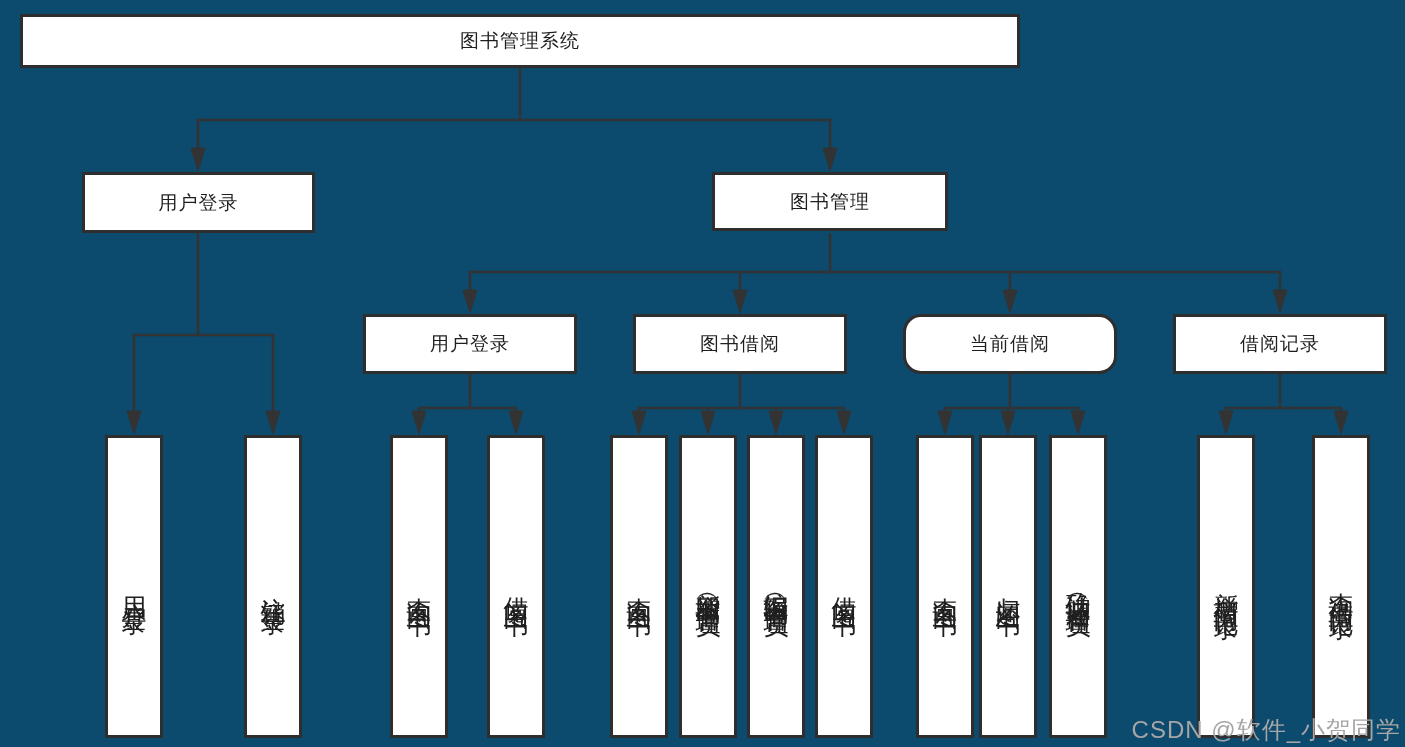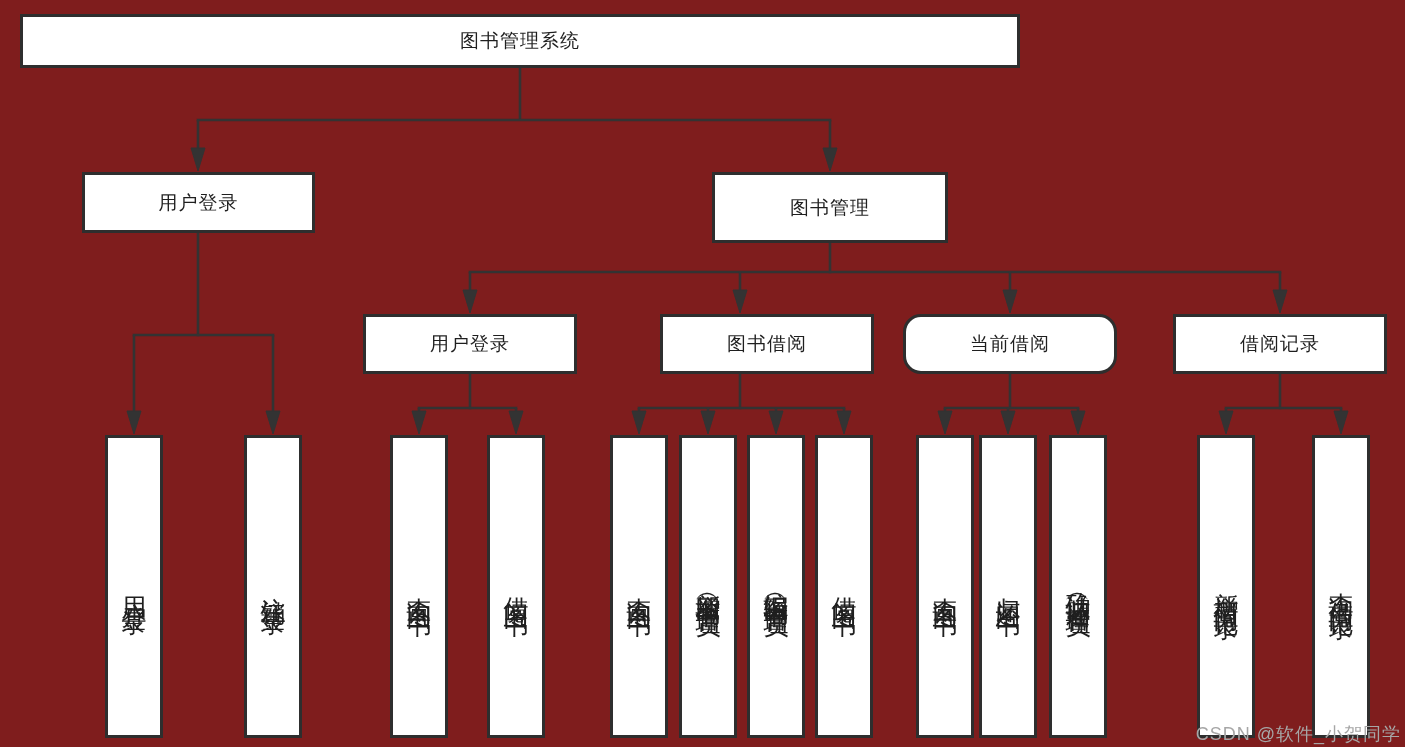--- a/index.html
+++ b/index.html
@@ -5,21 +5,21 @@
   html, body { margin: 0; padding: 0; }
   body {
     width: 1405px; height: 747px;
     background: #ffffff;
     font-family: "Liberation Sans", "DejaVu Sans", sans-serif;
     overflow: hidden;
   }
   .stage {
     position: relative;
     width: 1405px; height: 747px;
-    background: #7f1d1d;
+    background: #0c4a6e;
   }
   #connectors {
     position: absolute; left: 0; top: 0;
     width: 1405px; height: 747px;
     pointer-events: none;
   }
   .hbox {
     position: absolute;
     box-sizing: border-box;
     border: 3px solid #2e2e2e;
@@ -40,21 +40,21 @@
     writing-mode: vertical-rl;
     font-size: 25px;
     color: #1f1f1f;
     letter-spacing: 5px;
     line-height: 1;
   }
   .leaf.long { letter-spacing: 3px; }
   .watermark {
     position: absolute;
     right: 4px; bottom: 1px;
-    font-size: 18px;
+    font-size: 24px;
     color: #a6a6a6;
     letter-spacing: 1px;
     white-space: nowrap;
     z-index: 5;
   }
 </style>
 </head>
 <body style="background: rgb(255, 255, 255);">
 
 <div class="stage">
@@ -125,24 +125,24 @@
       <polygon points="1001,411 1015,411 1008,434"></polygon>
       <polygon points="1071,411 1085,411 1078,434"></polygon>
       <polygon points="1219,411 1233,411 1226,434"></polygon>
       <polygon points="1334,411 1348,411 1341,434"></polygon>
     </g>
   </svg>
 
   <div class="hbox" style="left: 20px; top: 14px; width: 1000px; height: 54px; border-color: rgb(46, 46, 46); color: rgb(31, 31, 31);">图书管理系统</div>
 
   <div class="hbox" style="left: 82px; top: 172px; width: 233px; height: 61px; border-color: rgb(46, 46, 46); color: rgb(31, 31, 31);">用户登录</div>
-  <div class="hbox" style="left: 712px; top: 172px; width: 236px; height: 71px; border-color: rgb(46, 46, 46); color: rgb(31, 31, 31);">图书管理</div>
+  <div class="hbox" style="left: 712px; top: 172px; width: 236px; height: 59px; border-color: rgb(46, 46, 46); color: rgb(31, 31, 31);">图书管理</div>
 
   <div class="hbox" style="left: 363px; top: 314px; width: 214px; height: 60px; border-color: rgb(46, 46, 46); color: rgb(31, 31, 31);">用户登录</div>
-  <div class="hbox" style="left: 633px; top: 314px; width: 214px; height: 60px; border-color: rgb(46, 46, 46); color: rgb(31, 31, 31); margin-left: 27px;">图书借阅</div>
+  <div class="hbox" style="left: 633px; top: 314px; width: 214px; height: 60px; border-color: rgb(46, 46, 46); color: rgb(31, 31, 31);">图书借阅</div>
   <div class="hbox" style="left: 903px; top: 314px; width: 214px; height: 60px; border-color: rgb(46, 46, 46); color: rgb(31, 31, 31); border-radius: 18px;">当前借阅</div>
   <div class="hbox" style="left: 1173px; top: 314px; width: 214px; height: 60px; border-color: rgb(46, 46, 46); color: rgb(31, 31, 31);">借阅记录</div>
 
   <div class="leaf" style="left: 105px; border-color: rgb(46, 46, 46); color: rgb(31, 31, 31);">用户登录</div>
   <div class="leaf" style="left: 244px; border-color: rgb(46, 46, 46); color: rgb(31, 31, 31);">注销登录</div>
 
   <div class="leaf" style="left: 390px; border-color: rgb(46, 46, 46); color: rgb(31, 31, 31);">查询图书</div>
   <div class="leaf" style="left: 487px; border-color: rgb(46, 46, 46); color: rgb(31, 31, 31);">借阅图书</div>
 
   <div class="leaf" style="left: 610px; border-color: rgb(46, 46, 46); color: rgb(31, 31, 31);">查询图书</div>

